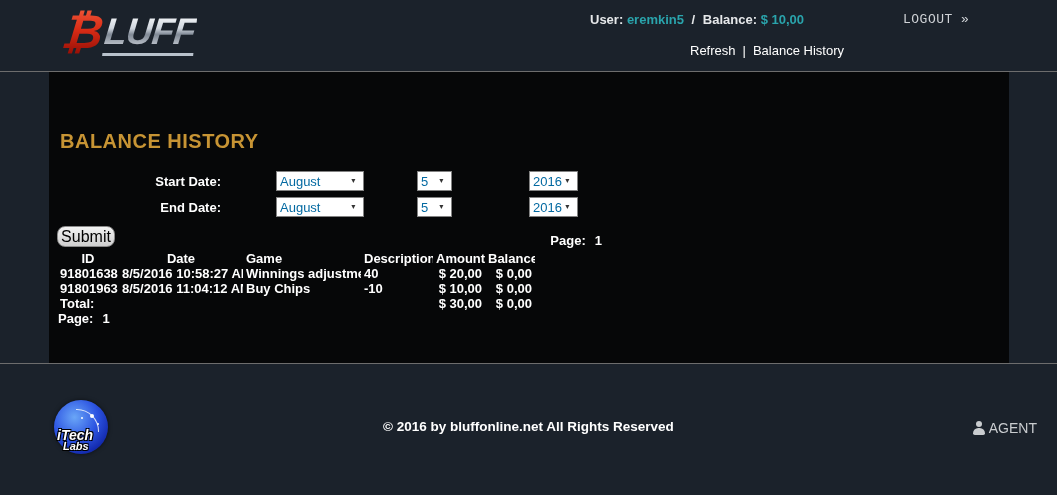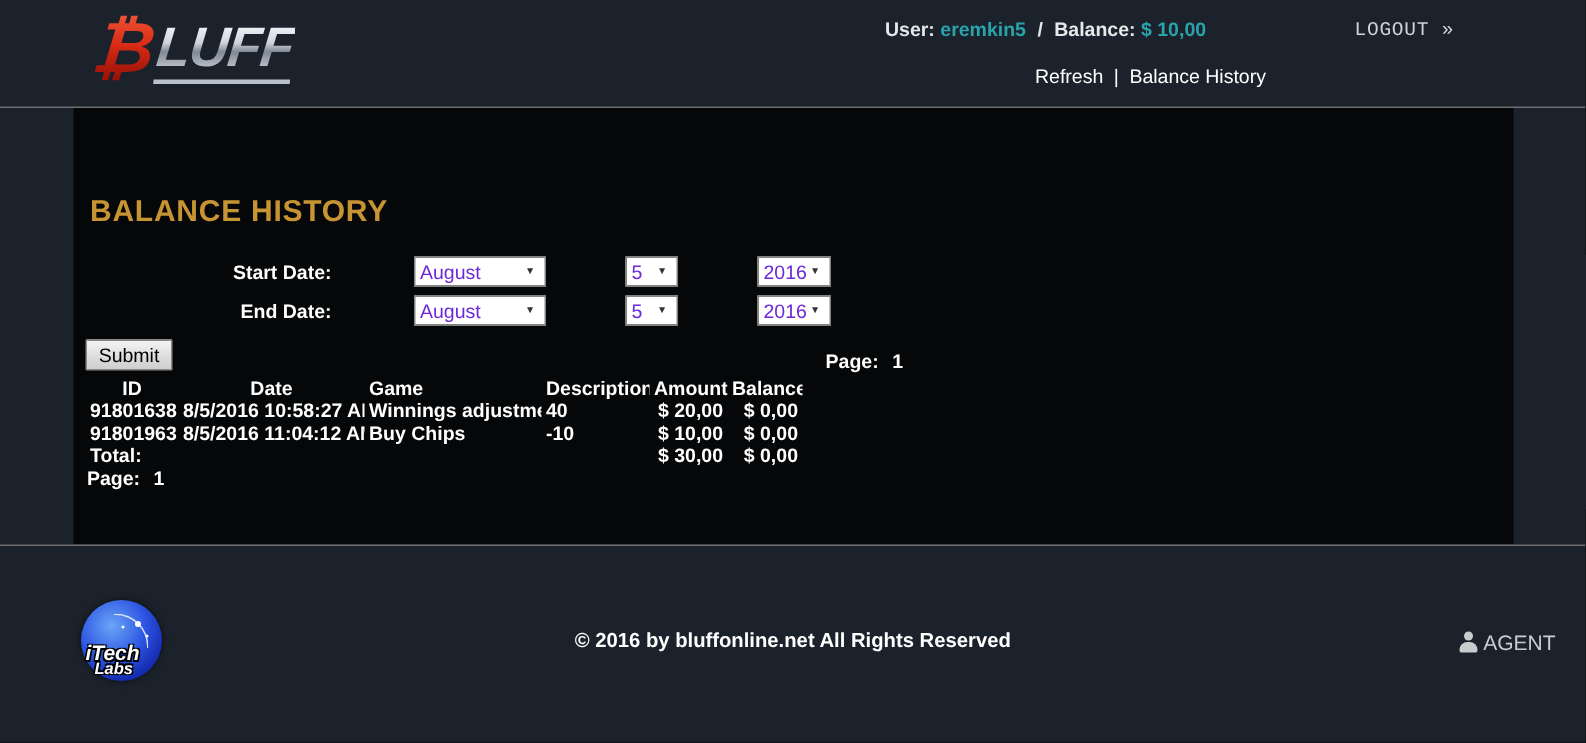--- a/index.html
+++ b/index.html
@@ -40,30 +40,30 @@
   .main-band { height:291px; background:#1b222b; }
   .content { width:960px; height:291px; margin-left:49px; background:#060708; padding:58px 0 0 8px; }
   .page-title { color:#c79434; font-size:20px; font-weight:bold; letter-spacing:.5px; margin-left:3px; margin-bottom:18px; }
 
   .form-row { display:flex; align-items:center; margin-bottom:6px;gap:47px; }
   .form-label { width:172px; text-align:right; padding-right:8px; font-size:13px; font-weight:bold; color:#fff; }
   .sel-wrap { position:relative; display:inline-block; margin-right:6px; }
   .sel-wrap::after { content:"▼"; position:absolute; right:5px; top:50%; transform:translateY(-50%) scale(.62); color:#333; pointer-events:none; font-size:11px; }
   select {
     appearance:none; -webkit-appearance:none;
-    background:#fff; color:#6d28d9; border:1px solid #828282; border-radius:0;
+    background:#fff; color:#0369a1; border:1px solid #828282; border-radius:0;
     height:20px; font-size:13px; font-family:"Liberation Sans",sans-serif; padding:0 14px 0 3px;
   }
-  .sel-month select { width:88px; } .sel-day select { width:35px; } .sel-year select { width:49px; }
+  .sel-month select { width:88px; } .sel-day select { width:35px; } .sel-year select { width:49px;margin-left:24px; }
 
   .submit-row { position:relative; height:24px; width:545px; margin-top:9px; }
   .submit-btn {
     position:absolute; left:0; top:0; width:58px; height:21px;
     background:linear-gradient(180deg,#f4f4f4,#dcdcdc 60%,#cfcfcf); color:#000;
-    border:1px solid #8a8a8a; border-radius:1px; font-size:13px; font-family:"Liberation Sans",sans-serif; cursor:pointer;
+    border:1px solid #8a8a8a; border-radius:8px; font-size:16px; font-family:"Liberation Sans",sans-serif; cursor:pointer;
   }
   .pager { font-size:13px; font-weight:bold; color:#fff; }
   .pager .pg-val { margin-left:9px; }
   .pager-top { position:absolute; right:0; top:7px; }
   .pager-bottom { margin-top:0; padding-left:1px; }
 
   table.hist { border-collapse:collapse; table-layout:fixed; width:478px; margin-top:1px; }
   table.hist th, table.hist td { font-size:13px; font-weight:bold; color:#fff; padding:0 3px; line-height:15px; white-space:nowrap; overflow:hidden;margin-top:48px; }
   .c-id   { width:62px;  text-align:center; }
   .c-date { width:124px; text-align:center; }

